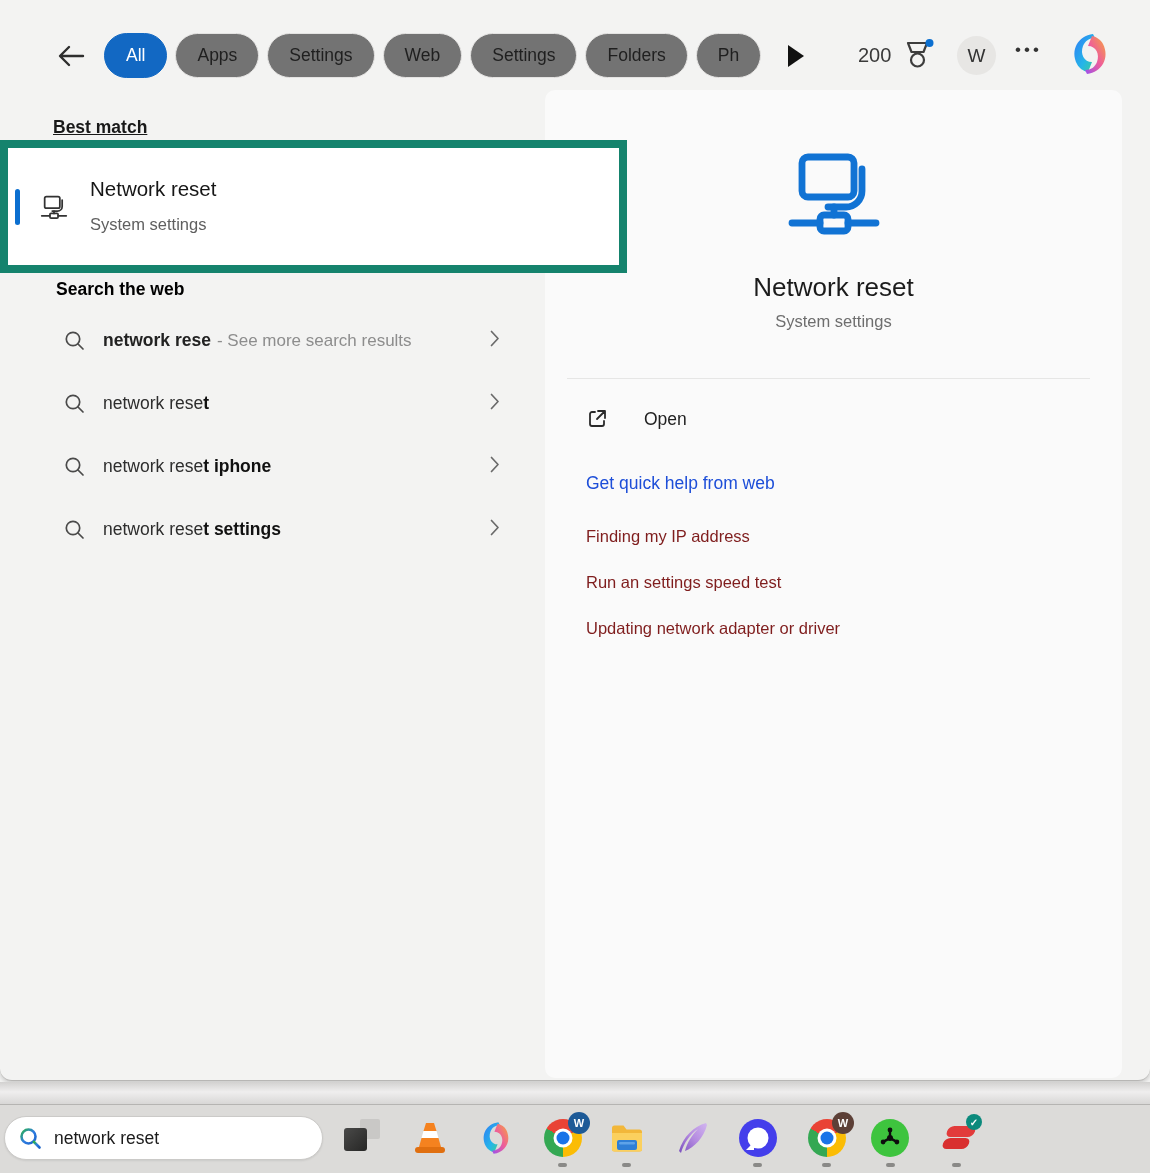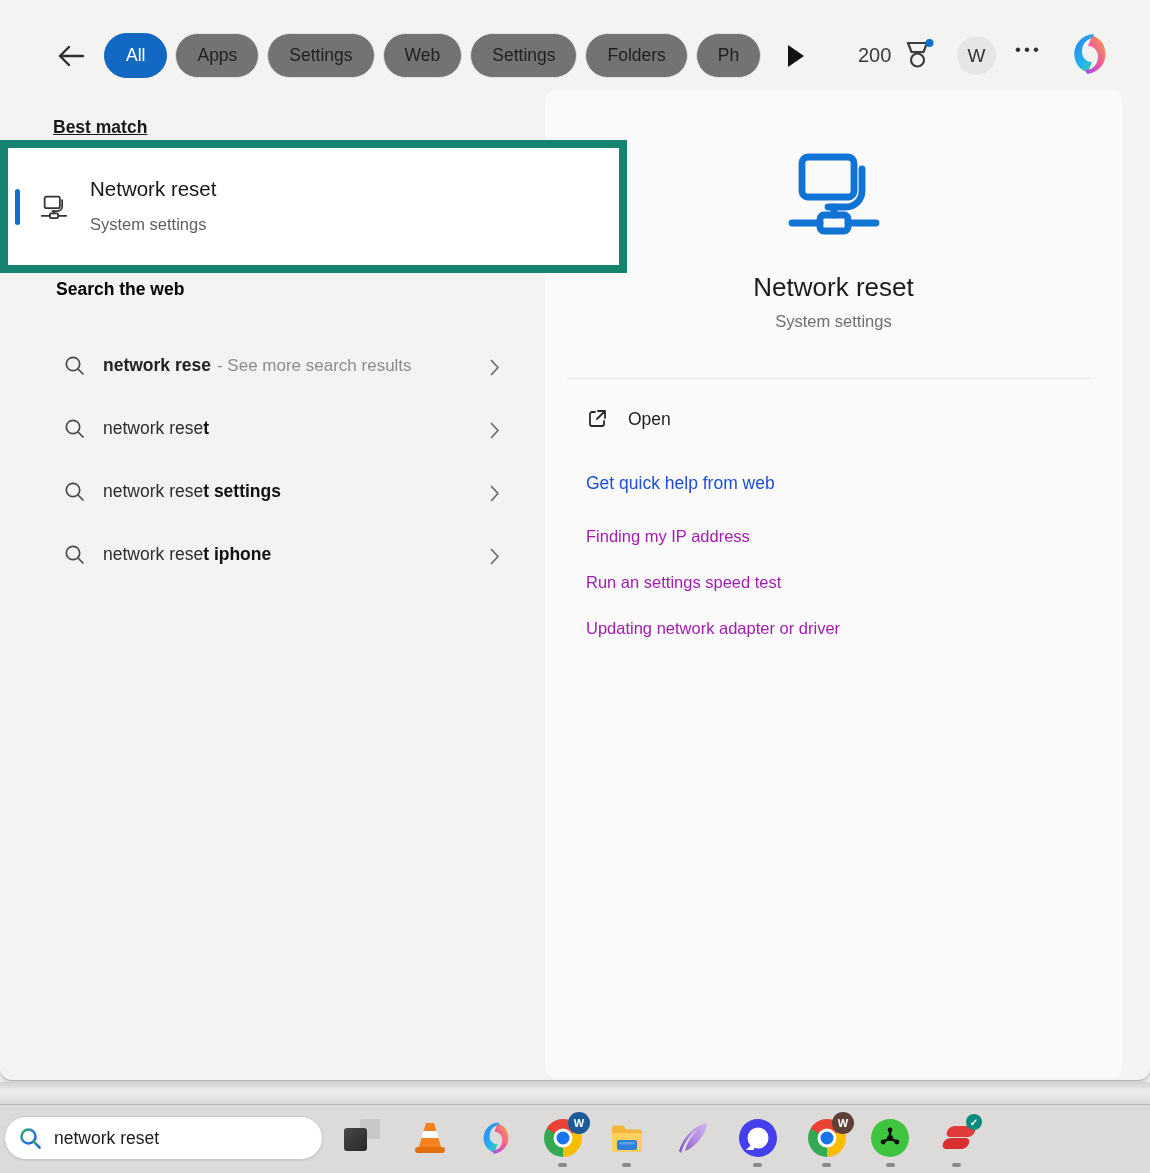--- a/index.html
+++ b/index.html
@@ -36,42 +36,42 @@
     border:8px solid #15836d; pointer-events:none; z-index:5; }
   .bm-card { position:absolute; left:0; top:0; width:100%; height:100%;
     background:#fff; pointer-events:auto; cursor:pointer; }
   .bm-accent { position:absolute; left:7px; top:41px; width:5px; height:36px;
     border-radius:3px; background:#0b6fd0; }
   .bm-icon { position:absolute; left:32px; top:45px; }
   .bm-title { position:absolute; left:82px; top:29px; font-size:20.5px; color:#161616; }
   .bm-sub { position:absolute; left:82px; top:67px; font-size:16.5px; color:#5f5f5f; }
   .sw-heading { position:absolute; left:56px; top:279px; font-size:17.5px; font-weight:700; color:#000000; }
   .sugg-list { position:absolute; left:50px; top:330px; width:470px; }
-  .sugg-row { height:46px; margin-bottom:17px; display:flex; align-items:flex-end;
+  .sugg-row { height:46px; margin-bottom:17px; display:flex; align-items:flex-start;
     padding:0 20px 0 14px; border-radius:6px; cursor:pointer; }
   .sugg-text { margin-left:18px; font-size:17.5px; color:#2d2d2d; white-space:nowrap; }
   .sugg-suffix { font-weight:700; color:#111; }
   .sugg-note { color:#8d8d8d; margin-left:6px; font-size:17px; }
   .sugg-chev { margin-left:auto; }
   
   .panel { position:absolute; left:545px; top:90px; width:577px; height:988px;
     background:#fafafa; border-radius:10px; }
   .panel-icon { position:absolute; left:50%; top:55px; transform:translateX(-50%); }
   .panel-title { position:absolute; left:0; width:100%; top:182px; text-align:center;
     font-size:26px; color:#1b1b1b; }
   .panel-sub { position:absolute; left:0; width:100%; top:222px; text-align:center;
     font-size:16.5px; color:#6e6e6e; }
   .panel-divider { position:absolute; left:22px; top:288px; width:523px; height:0;
     border-top:1.5px solid #e6e6e5; }
   .open-row { position:absolute; left:41px; top:318px; display:flex; align-items:center;
-    gap:20px; cursor:pointer; }
+    gap:36px; cursor:pointer; }
   .open-label { font-size:17.5px; color:#1f1f1f; }
   .help-heading { position:absolute; left:41px; top:383px; font-size:17.5px; color:#1d4ed8; }
   .help-links { position:absolute; left:41px; top:437px; }
-  .help-link { font-size:16.5px; color:#a21caf; margin-bottom:27px; cursor:pointer; white-space:nowrap; }
+  .help-link { font-size:16.5px; color:#7f1d1d; margin-bottom:27px; cursor:pointer; white-space:nowrap; }
   
   .desktop-strip { position:absolute; left:0; top:1082px; width:1150px; height:22px;
     background:linear-gradient(#d2d1d0, #efeeee 45%, #d8d7d6); }
   .taskbar { position:absolute; left:0; top:1104px; width:1150px; height:69px;
     background:#dcdbd9; border-top:1px solid #b5b4b2; }
   .tb-search { position:absolute; left:4px; top:1116px; width:319px; height:44px;
     background:#fff; border:1px solid #cbcac8; border-radius:22px;
     display:flex; align-items:center; padding:0 14px; box-shadow:0 1px 2px rgba(0,0,0,.08); }
   .tb-search input { border:none; outline:none; background:transparent; margin-left:12px;
     font-size:17.5px; color:#1b1b1b; font-family:"Liberation Sans",sans-serif; width:240px; }
@@ -212,31 +212,31 @@
       <span class="sugg-text"><span>network rese</span><span class="sugg-suffix">t</span></span>
       <svg class="sugg-chev" width="10" height="17" viewBox="0 0 10 17" fill="none" stroke="#6a6a6a" stroke-width="1.7" stroke-linecap="round" stroke-linejoin="round">
           <path d="M1.5 1.5 L8 8.5 L1.5 15.5"></path>
         </svg>
     </div>
     <div class="sugg-row">
       <svg width="21" height="21" viewBox="0 0 21 21" fill="none" stroke="#4a4a4a" stroke-width="1.7" stroke-linecap="round">
           <circle cx="9" cy="9" r="6.7"></circle>
           <path d="M14 14 l5 5"></path>
         </svg>
-      <span class="sugg-text"><span>network rese</span><span class="sugg-suffix">t settings</span></span>
+      <span class="sugg-text"><span>network rese</span><span class="sugg-suffix">t iphone</span></span>
       <svg class="sugg-chev" width="10" height="17" viewBox="0 0 10 17" fill="none" stroke="#6a6a6a" stroke-width="1.7" stroke-linecap="round" stroke-linejoin="round">
           <path d="M1.5 1.5 L8 8.5 L1.5 15.5"></path>
         </svg>
     </div>
     <div class="sugg-row">
       <svg width="21" height="21" viewBox="0 0 21 21" fill="none" stroke="#4a4a4a" stroke-width="1.7" stroke-linecap="round">
           <circle cx="9" cy="9" r="6.7"></circle>
           <path d="M14 14 l5 5"></path>
         </svg>
-      <span class="sugg-text"><span>network rese</span><span class="sugg-suffix">t iphone</span></span>
+      <span class="sugg-text"><span>network rese</span><span class="sugg-suffix">t settings</span></span>
       <svg class="sugg-chev" width="10" height="17" viewBox="0 0 10 17" fill="none" stroke="#6a6a6a" stroke-width="1.7" stroke-linecap="round" stroke-linejoin="round">
           <path d="M1.5 1.5 L8 8.5 L1.5 15.5"></path>
         </svg>
     </div>
   </div>
 
   <div class="panel">
     <div class="panel-icon">
       <svg width="96" height="96" viewBox="0 0 48 48" fill="none" stroke="#1173d4" stroke-width="3.4" stroke-linecap="round" stroke-linejoin="round">
         <rect x="8" y="6" width="26" height="20" rx="3"></rect>

